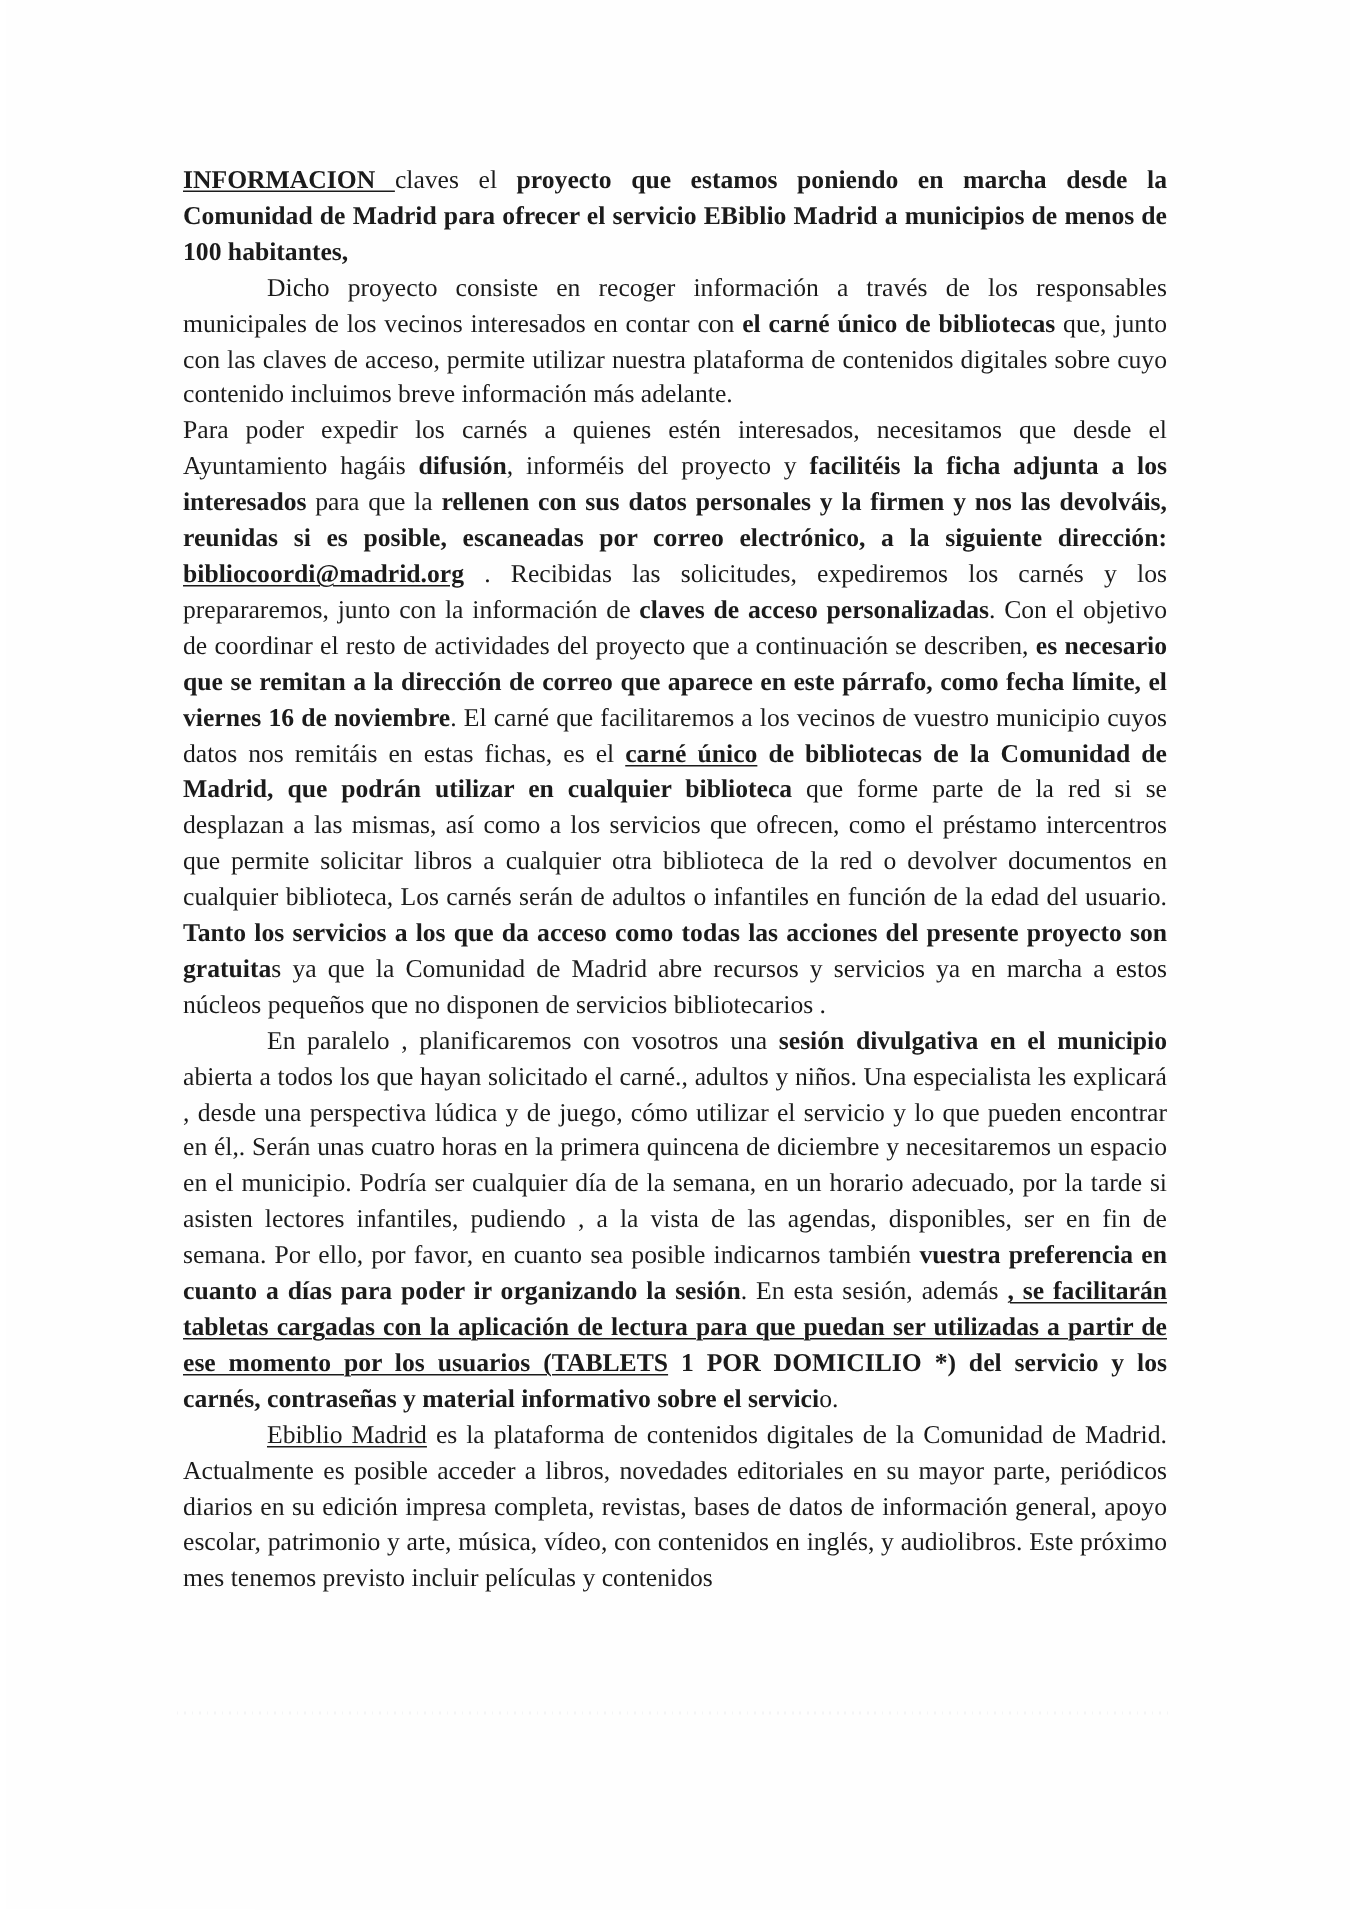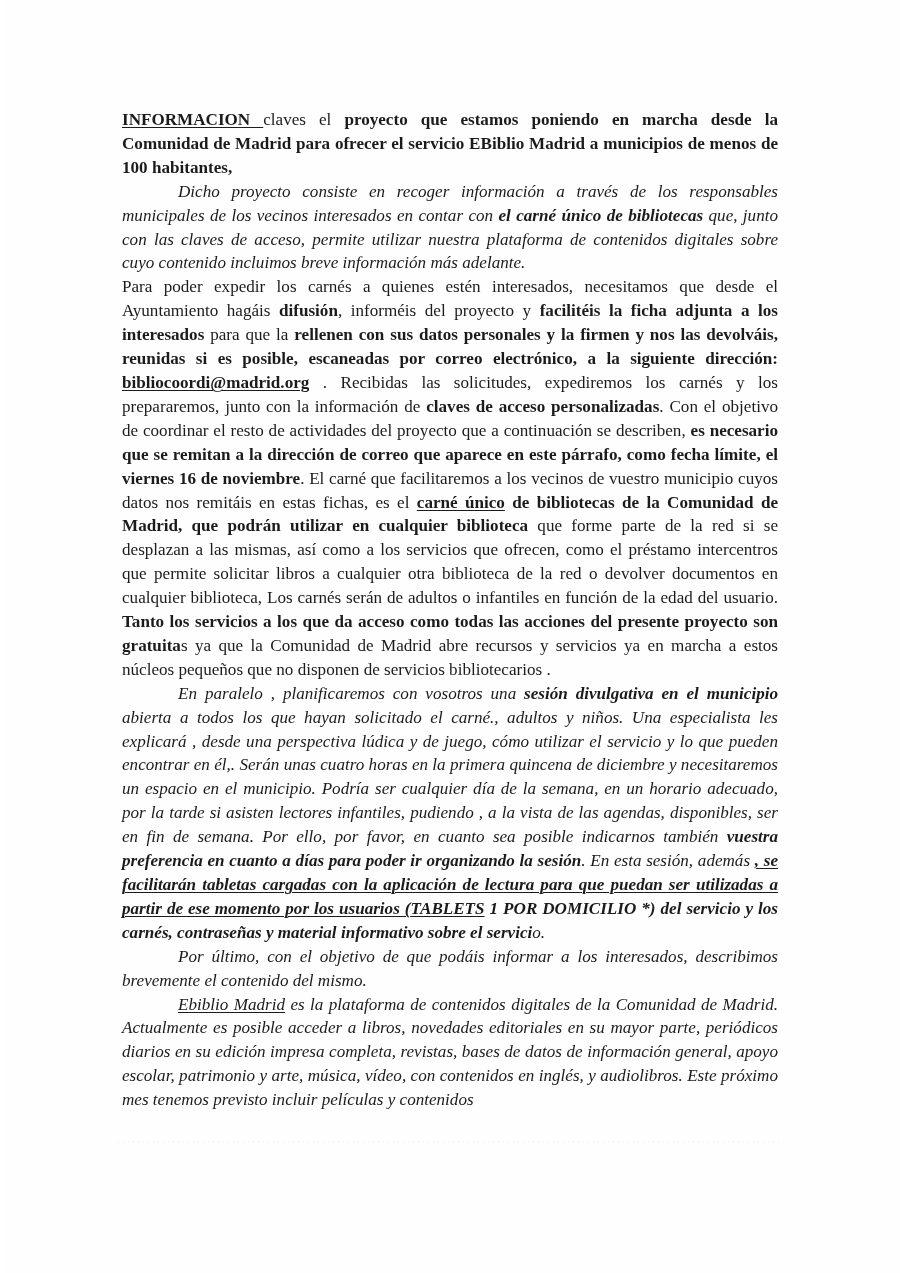--- a/index.html
+++ b/index.html
@@ -37,21 +37,20 @@
     color: #1b1b1b;
     hyphens: none;
   }
   .para + .para {
     margin-top: 0;
   }
   .gap-md { margin-top: 17px; }
 
   .indent {
     text-indent: 56px;
-    font-style: italic;
   }
   .run { }
   .run.b {
     font-weight: bold;
   }
   .run.u {
     text-decoration: underline;
     text-underline-offset: 2px;
     text-decoration-thickness: 1px;
   }
@@ -90,19 +89,18 @@
 <div class="page">
 
   <div class="scan-edge-left"></div>
 
   <div class="page-body" id="body-root">
 
   <p class="para"><span class="run bu">INFORMACION </span><span class="run">claves el </span><span class="run b">proyecto que estamos poniendo en marcha desde la Comunidad de Madrid para ofrecer el servicio EBiblio Madrid a municipios de menos de 100 habitantes,</span></p>
       <p class="para indent gap-md"><span class="run">Dicho proyecto consiste en recoger información a través de los responsables municipales de los vecinos interesados en contar con </span><span class="run b">el carné único de bibliotecas</span><span class="run"> que, junto con las claves de acceso, permite utilizar nuestra plataforma de contenidos digitales sobre cuyo contenido incluimos breve información más adelante.</span></p>
       <p class="para gap-md"><span class="run">Para poder expedir los carnés a quienes estén interesados, necesitamos que desde el Ayuntamiento hagáis </span><span class="run b">difusión</span><span class="run">, informéis del proyecto y </span><span class="run b">facilitéis la ficha adjunta a los interesados</span><span class="run"> para que la </span><span class="run b">rellenen con sus datos personales y la firmen y nos las devolváis, reunidas si es posible, escaneadas por correo electrónico, a la siguiente dirección: </span><span class="run bu">bibliocoordi@madrid.org</span><span class="run"> . </span><span class="run">Recibidas las solicitudes, expediremos los carnés y los prepararemos, junto con la información de </span><span class="run b">claves de acceso personalizadas</span><span class="run">. Con el objetivo de coordinar el resto de actividades del proyecto que a continuación se describen, </span><span class="run b">es necesario que se remitan a la dirección de correo que aparece en este párrafo, como fecha límite, el viernes 16 de noviembre</span><span class="run">. El carné que facilitaremos a los vecinos de vuestro municipio cuyos datos nos remitáis en estas fichas, es el </span><span class="run bu">carné único</span><span class="run b"> de bibliotecas de la Comunidad de Madrid, que podrán utilizar en cualquier biblioteca</span><span class="run"> que forme parte de la red si se desplazan a las mismas, así como a los servicios que ofrecen, como el préstamo intercentros que permite solicitar libros a cualquier otra biblioteca de la red o devolver documentos en cualquier biblioteca, Los carnés serán de adultos o infantiles en función de la edad del usuario. </span><span class="run b">Tanto los servicios a los que da acceso como todas las acciones del presente proyecto son gratuita</span><span class="run">s ya que la Comunidad de Madrid abre recursos y servicios ya en marcha a estos núcleos pequeños que no disponen de servicios bibliotecarios .</span></p>
       <p class="para indent gap-md"><span class="run">En paralelo , planificaremos con vosotros una </span><span class="run b">sesión divulgativa en el municipio</span><span class="run"> abierta a todos los que hayan solicitado el carné., adultos y niños. Una especialista les explicará , desde una perspectiva lúdica y de juego, cómo utilizar el servicio y lo que pueden encontrar en él,. Serán unas cuatro horas en la primera quincena de diciembre y necesitaremos un espacio en el municipio. Podría ser cualquier día de la semana, en un horario adecuado, por la tarde si asisten lectores infantiles, pudiendo , a la vista de las agendas, disponibles, ser en fin de semana. Por ello, por favor, en cuanto sea posible indicarnos también </span><span class="run b">vuestra preferencia en cuanto a días para poder ir organizando la sesión</span><span class="run">. En esta sesión, además </span><span class="run bu">, se facilitarán tabletas cargadas con la aplicación de lectura para que puedan ser utilizadas a partir de ese momento por los usuarios (TABLETS</span><span class="run b"> 1 POR DOMICILIO *) del servicio y los carnés, contraseñas y material informativo sobre el servici</span><span class="run">o.</span></p>
-      <p class="para indent gap-md"><span class="run">Por último, con el objetivo de que podáis informar a los interesados, describimos brevemente el contenido del mismo.</span></p>
       <p class="para indent gap-md"><span class="run u">Ebiblio Madrid</span><span class="run"> es la plataforma de contenidos digitales de la Comunidad de Madrid. Actualmente es posible acceder a libros, novedades editoriales en su mayor parte, periódicos diarios en su edición impresa completa, revistas, bases de datos de información general, apoyo escolar, patrimonio y arte, música, vídeo, con contenidos en inglés, y audiolibros. Este próximo mes tenemos previsto incluir películas y contenidos</span></p>
     </div>
 
   <div class="scan-speckle"></div>
 
 </div>
 
 </body></html>

